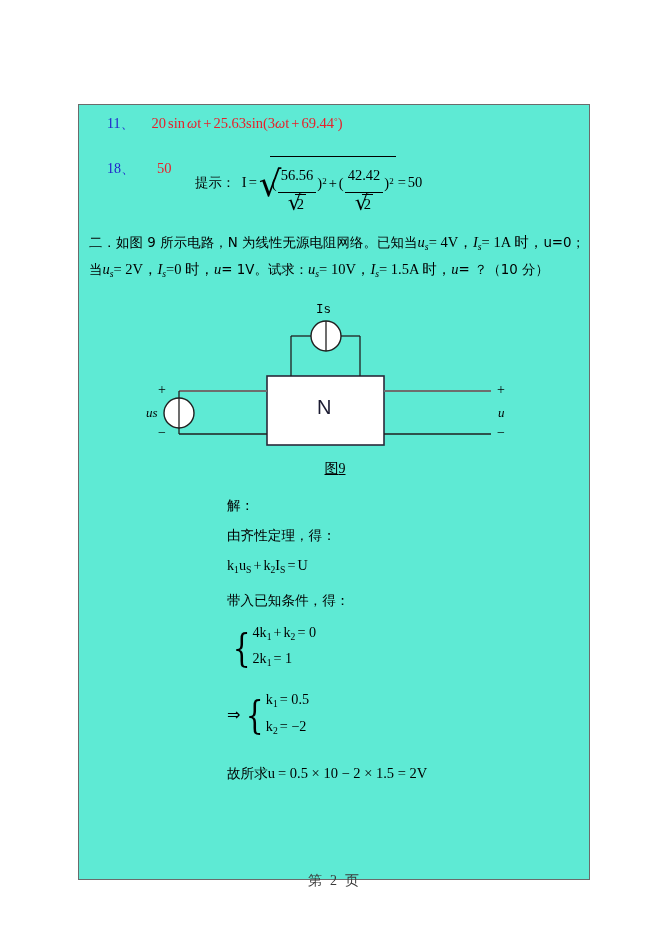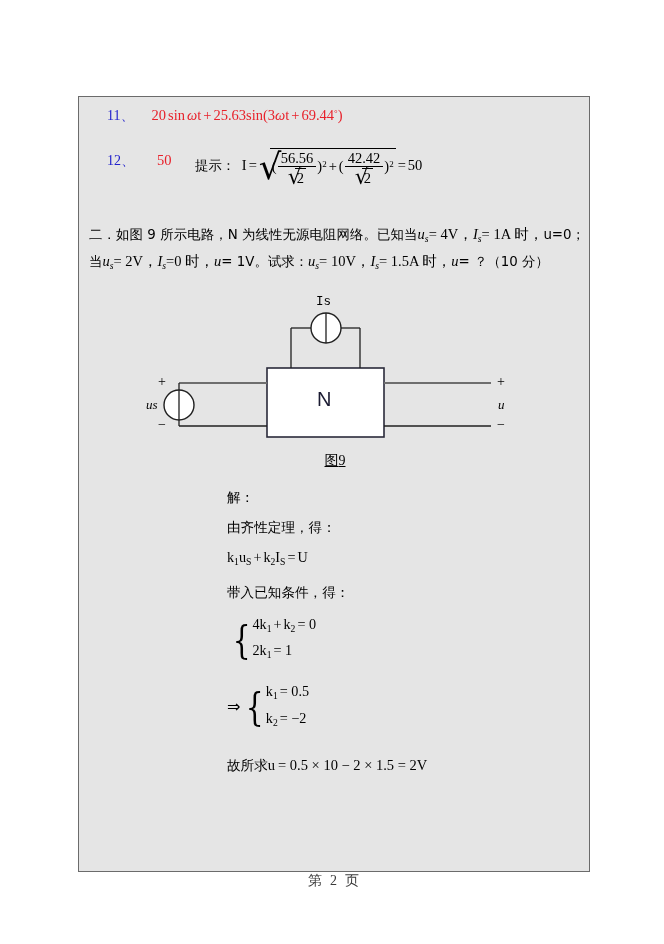--- a/index.html
+++ b/index.html
@@ -13,26 +13,26 @@
     position: relative;
     font-family: "Liberation Serif", "DejaVu Serif", serif;
     color: #000;
     overflow: hidden;
   }
 
   
   #page-frame {
     position: absolute;
     left: 78px;
-    top: 96px;
+    top: 104px;
     width: 512px;
     height: 776px;
     border: 1.6px solid #6b6b6b;
     box-sizing: border-box;
-    background: #e5e5e5;
+    background: #5eead4;
   }
 
   .content {
     position: absolute;
     left: 0; top: 0; right: 0; bottom: 0;
     padding: 0;
   }
 
   
   .math {
@@ -107,21 +107,21 @@
   .sqrt-sm { padding-left: 7px; }
   .sqrt-sm > .radsym { font-size: 1.5em; }
 
   .frac {
     display: inline-block;
     vertical-align: middle;
     text-align: center;
     line-height: 1.12;
     margin: 0 1px;
   }
-  .frac .num { display: block; padding: 0 3px; }
+  .frac .num { display: block; padding: 9px 3px; }
   .frac .den {
     display: block;
     border-top: 1.1px solid #000;
     padding: 0 3px;
   }
 
   
   #q2 {
     position: absolute;
     left: 10px;
@@ -224,21 +224,21 @@
 <body>
 
 <div id="page-frame">
   <div class="content">
 
     <div class="ans-row" id="ans11">
       <span class="ans-num">11、</span><span class="ans-body math ans-red"><span>20</span><span style="padding-left:2px">sin</span><span class="mi" style="padding-left:2px">ω</span><span>t</span><span class="op">+</span><span>25.63</span><span>sin</span><span>(</span><span>3</span><span class="mi">ω</span><span>t</span><span class="op">+</span><span>69.44</span><span class="sup">°</span><span>)</span></span>
     </div>
 
     <div class="ans-row" id="ans12">
-      <span class="ans-num">12、</span><span class="ans-body ans-red math">50</span>
+      <span class="ans-num">18、</span><span class="ans-body ans-red math">50</span>
     </div>
 
     <div id="hint12">
       <span class="cn" style="font-family:'DejaVu Sans','Liberation Sans',sans-serif;font-size:13.4px;">提示：</span><span class="math" style="margin-left:3px;">
         <span>I</span><span class="op">=</span><span class="sqrt"><span class="radsym">√</span><span class="radicand"><span>(</span><span class="frac"><span class="num">56.56</span><span class="den"><span class="sqrt sqrt-sm"><span class="radsym">√</span><span class="radicand">2</span></span></span></span><span>)</span><span class="sup">2</span><span class="op">+</span><span>(</span><span class="frac"><span class="num">42.42</span><span class="den"><span class="sqrt sqrt-sm"><span class="radsym">√</span><span class="radicand">2</span></span></span></span><span>)</span><span class="sup">2</span></span></span><span class="op">=</span><span>50</span>
       </span>
     </div>
 
     <div id="q2"><span class="cn">二．</span><span class="cn">如图 9 所示电路，N 为线性无源电阻网络。已知当</span><span class="math mi">u</span><span class="math sub">s</span><span class="math">= 4V，</span><span class="math mi">I</span><span class="math sub">s</span><span class="math">= 1A 时，</span><span class="cn">u=0；当</span><span class="math mi">u</span><span class="math sub">s</span><span class="math">= 2V，</span><span class="math mi">I</span><span class="math sub">s</span><span class="math">=0 时，</span><span class="math mi">u</span><span class="cn">= 1V。试求：</span><span class="math mi">u</span><span class="math sub">s</span><span class="math">= 10V，</span><span class="math mi">I</span><span class="math sub">s</span><span class="math">= 1.5A 时，</span><span class="math mi">u</span><span class="cn">= ？</span><span class="cn">（10 分）</span></div>
 

